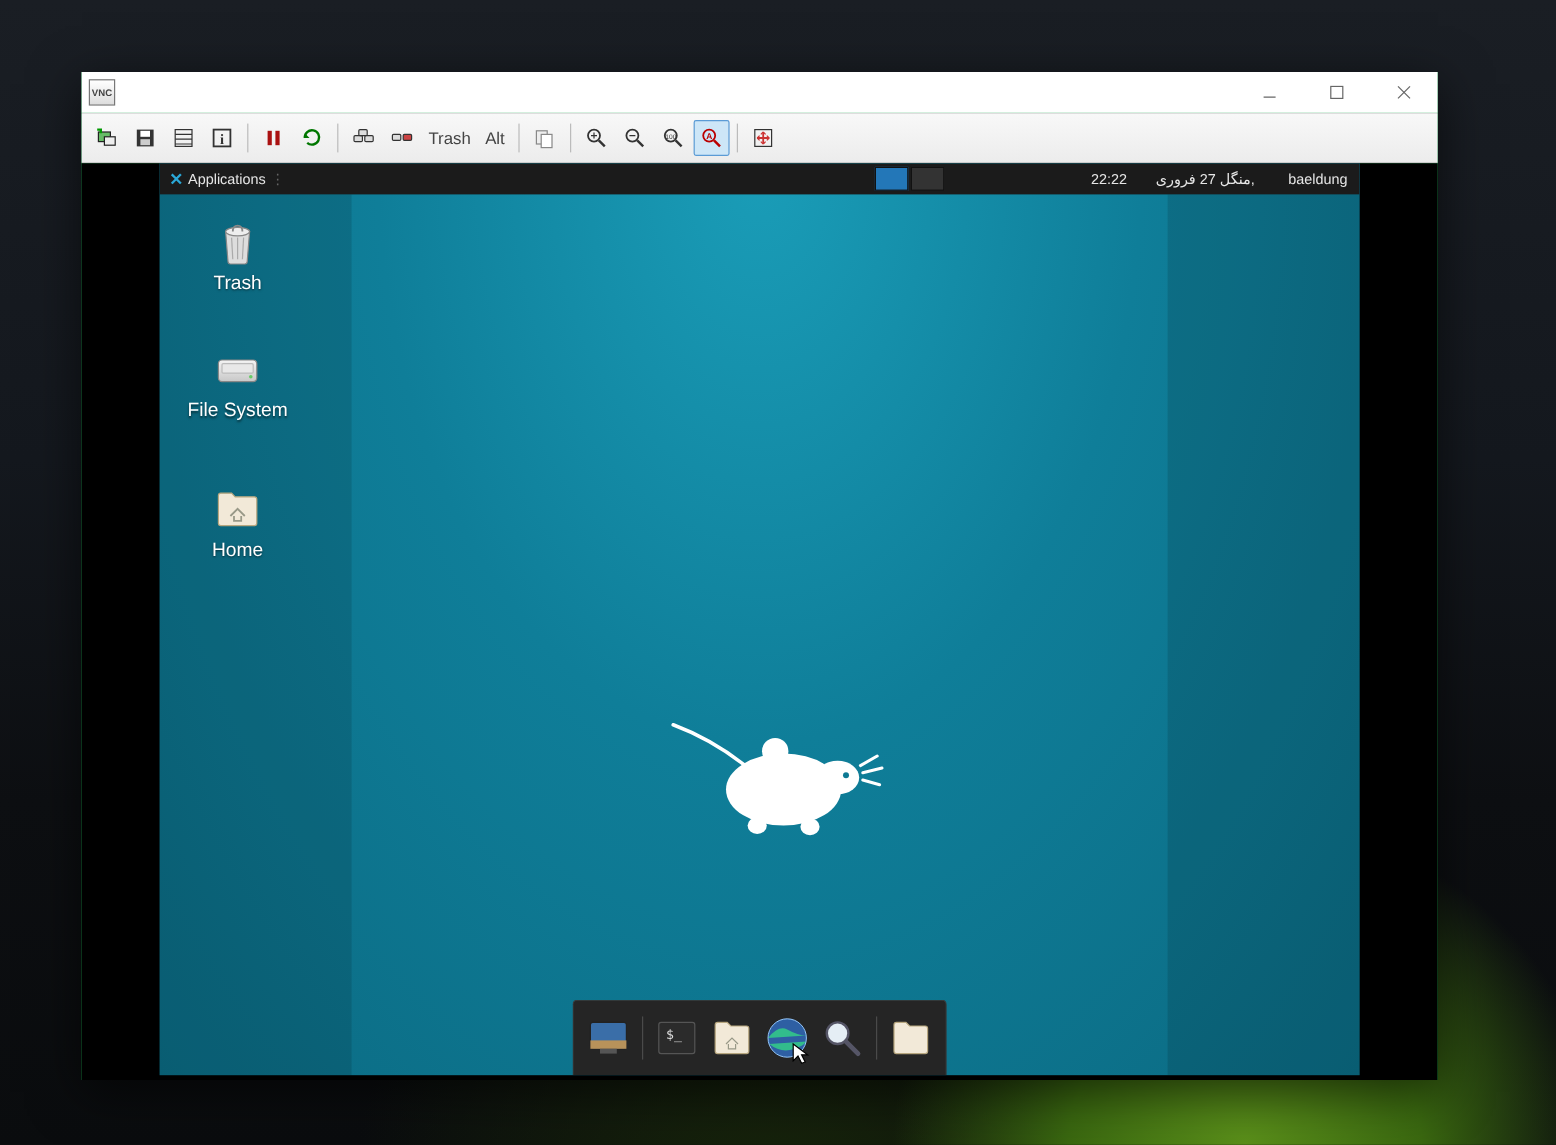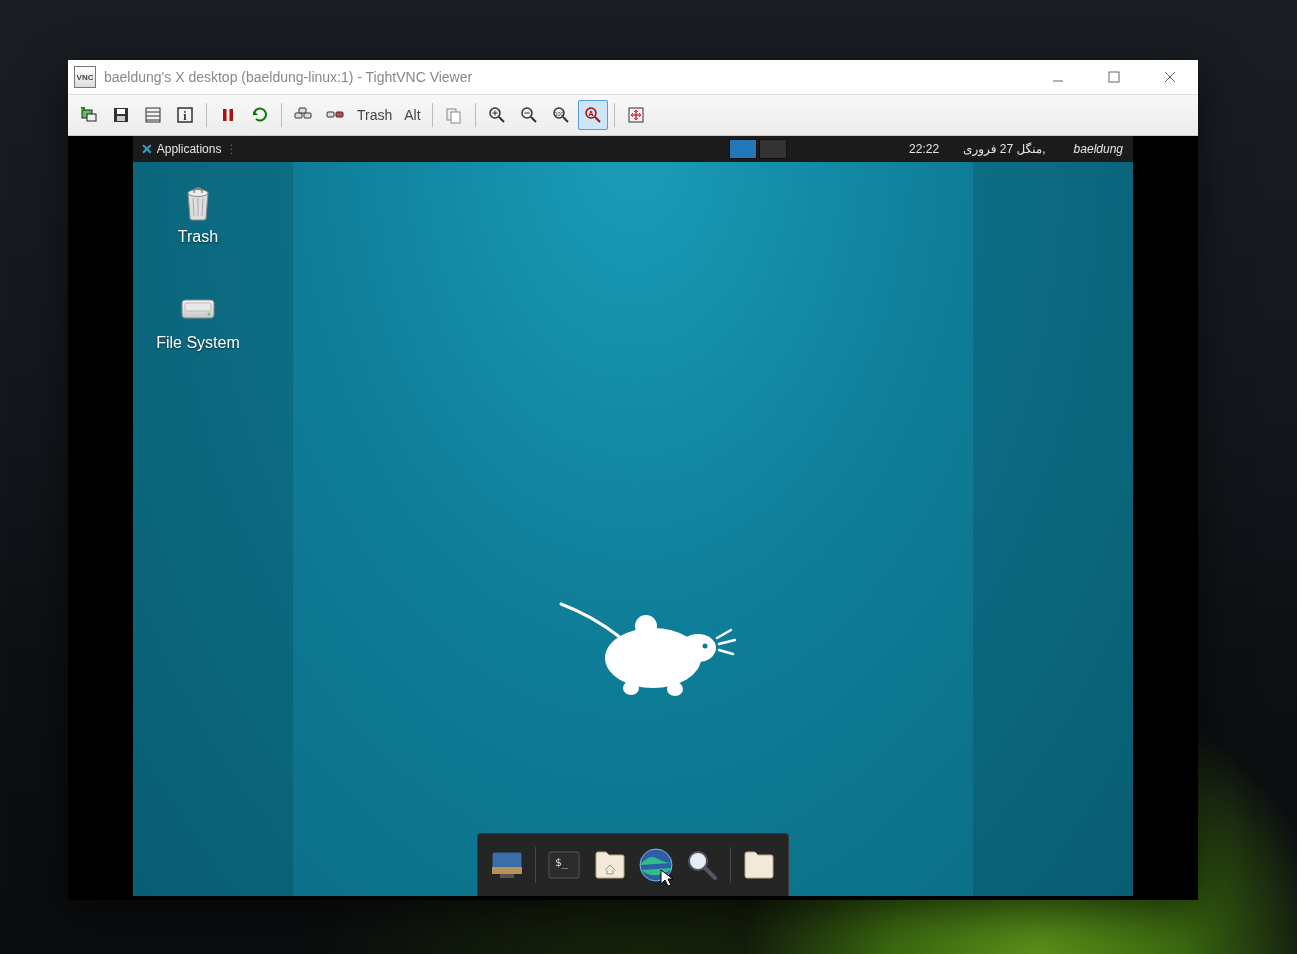--- a/index.html
+++ b/index.html
@@ -154,21 +154,21 @@
   }
   .panel-spacer { flex:1 1 auto; }
   .panel-item { padding:0 6px; display:flex;align-items:center;gap:4px; height:100%;margin-left:12px; }
   .workspace-switcher {
     display:flex; gap:2px; margin-right:8px;
   }
   .workspace-switcher .ws {
     width:26px;height:18px;background:#444;border:1px solid #111;
   }
   .workspace-switcher .ws.active { background:#2377b8; }
-  .panel-user { padding:0 10px;font-style:italic; }
+  .panel-user { padding:0 10px; }
   
   .desk-icon {
     position:absolute;
     width:90px;
     text-align:center;
     color:#fff;
     font-size:16px;
     text-shadow: 0 1px 2px rgba(0,0,0,0.6);
     z-index:2;
   }
@@ -206,21 +206,20 @@
 </style>
 </head>
 <body>
 
 <div class="host-backdrop"></div>
 
 <div class="vnc-window">
 
   <div class="titlebar">
     <div class="app-icon">VNC</div>
-    <div class="title-text">baeldung's X desktop (baeldung-linux:1) - TightVNC Viewer</div>
     <div class="title-spacer"></div>
     <div class="win-btn">
       <svg viewBox="0 0 12 12">
           <line x1="1" y1="10" x2="11" y2="10"></line>
         </svg>
     </div>
     <div class="win-btn">
       <svg viewBox="0 0 12 12">
           <rect x="1" y="1" width="10" height="10"></rect>
         </svg>
@@ -410,20 +409,29 @@
                   <stop offset="1" stop-color="#c8c8c8"></stop>
                 </linearGradient>
               </defs>
               <rect x="9" y="17" width="26" height="8" rx="1" fill="#e8e8e8" stroke="#bbb"></rect>
               <circle cx="33" cy="28" r="1.5" fill="#6c6"></circle>
             </svg>
         </div>
         <div>File System</div>
       </div>
 
+      <div class="desk-icon" style="left:20px;top:266px;">
+        <div class="glyph">
+          <svg viewBox="0 0 44 44">
+              <path d="M6 16 L6 34 Q6 36 8 36 L36 36 Q38 36 38 34 L38 14 Q38 12 36 12 L20 12 L17 9 L8 9 Q6 9 6 11 Z" fill="#f2e9d8" stroke="#b8a77f"></path>
+              <path d="M16 28 L22 22 L28 28 M19 28 L19 32 L25 32 L25 28" fill="none" stroke="#998" stroke-width="1.5"></path>
+            </svg>
+        </div>
+        <div>Home</div>
+      </div>
 
       <div class="mouse-logo">
         <svg viewBox="0 0 190 110">
           <path d="M8 8 Q40 20 68 42" stroke="#fff" stroke-width="3" fill="none" stroke-linecap="round"></path>
           <ellipse cx="100" cy="62" rx="48" ry="30" fill="#fff"></ellipse>
           <ellipse cx="145" cy="52" rx="18" ry="14" fill="#fff"></ellipse>
           <circle cx="93" cy="30" r="11" fill="#fff"></circle>
           <circle cx="152" cy="50" r="2.5" fill="#0e7a94"></circle>
           <path d="M164 42 L178 34 M166 48 L182 44 M166 54 L180 58" stroke="#fff" stroke-width="2.5" stroke-linecap="round"></path>
           <ellipse cx="78" cy="92" rx="8" ry="7" fill="#fff"></ellipse>

